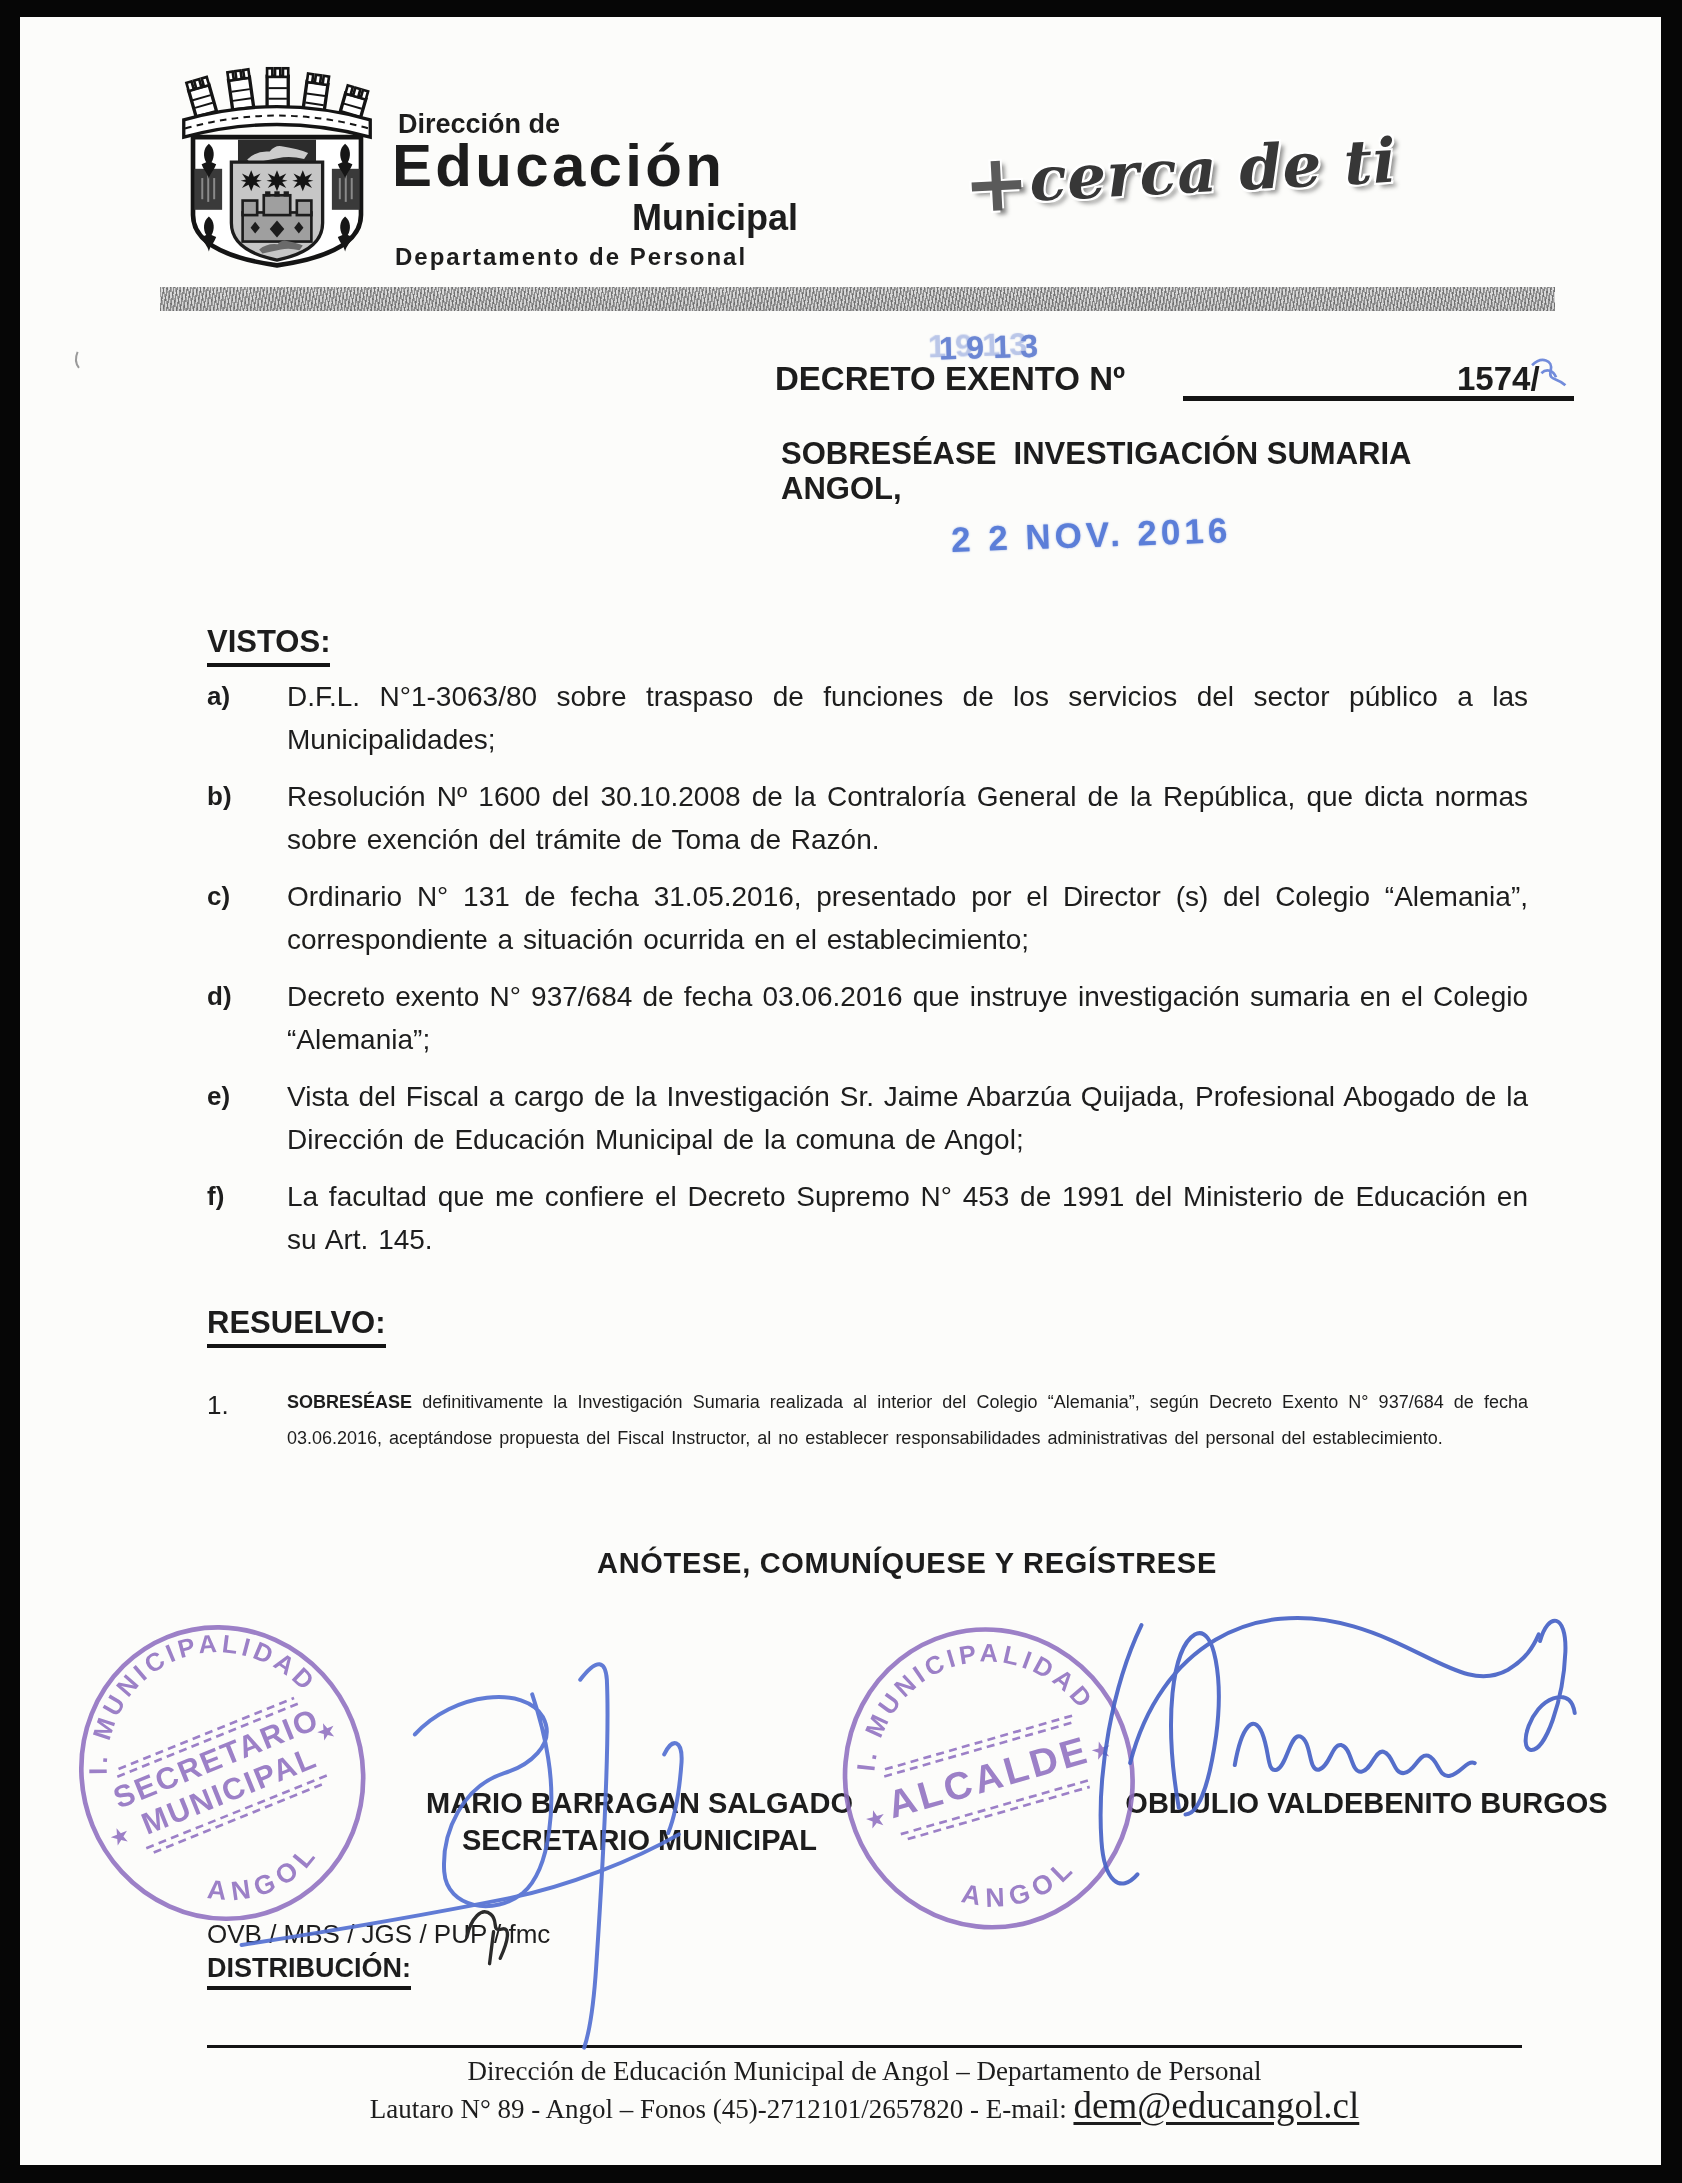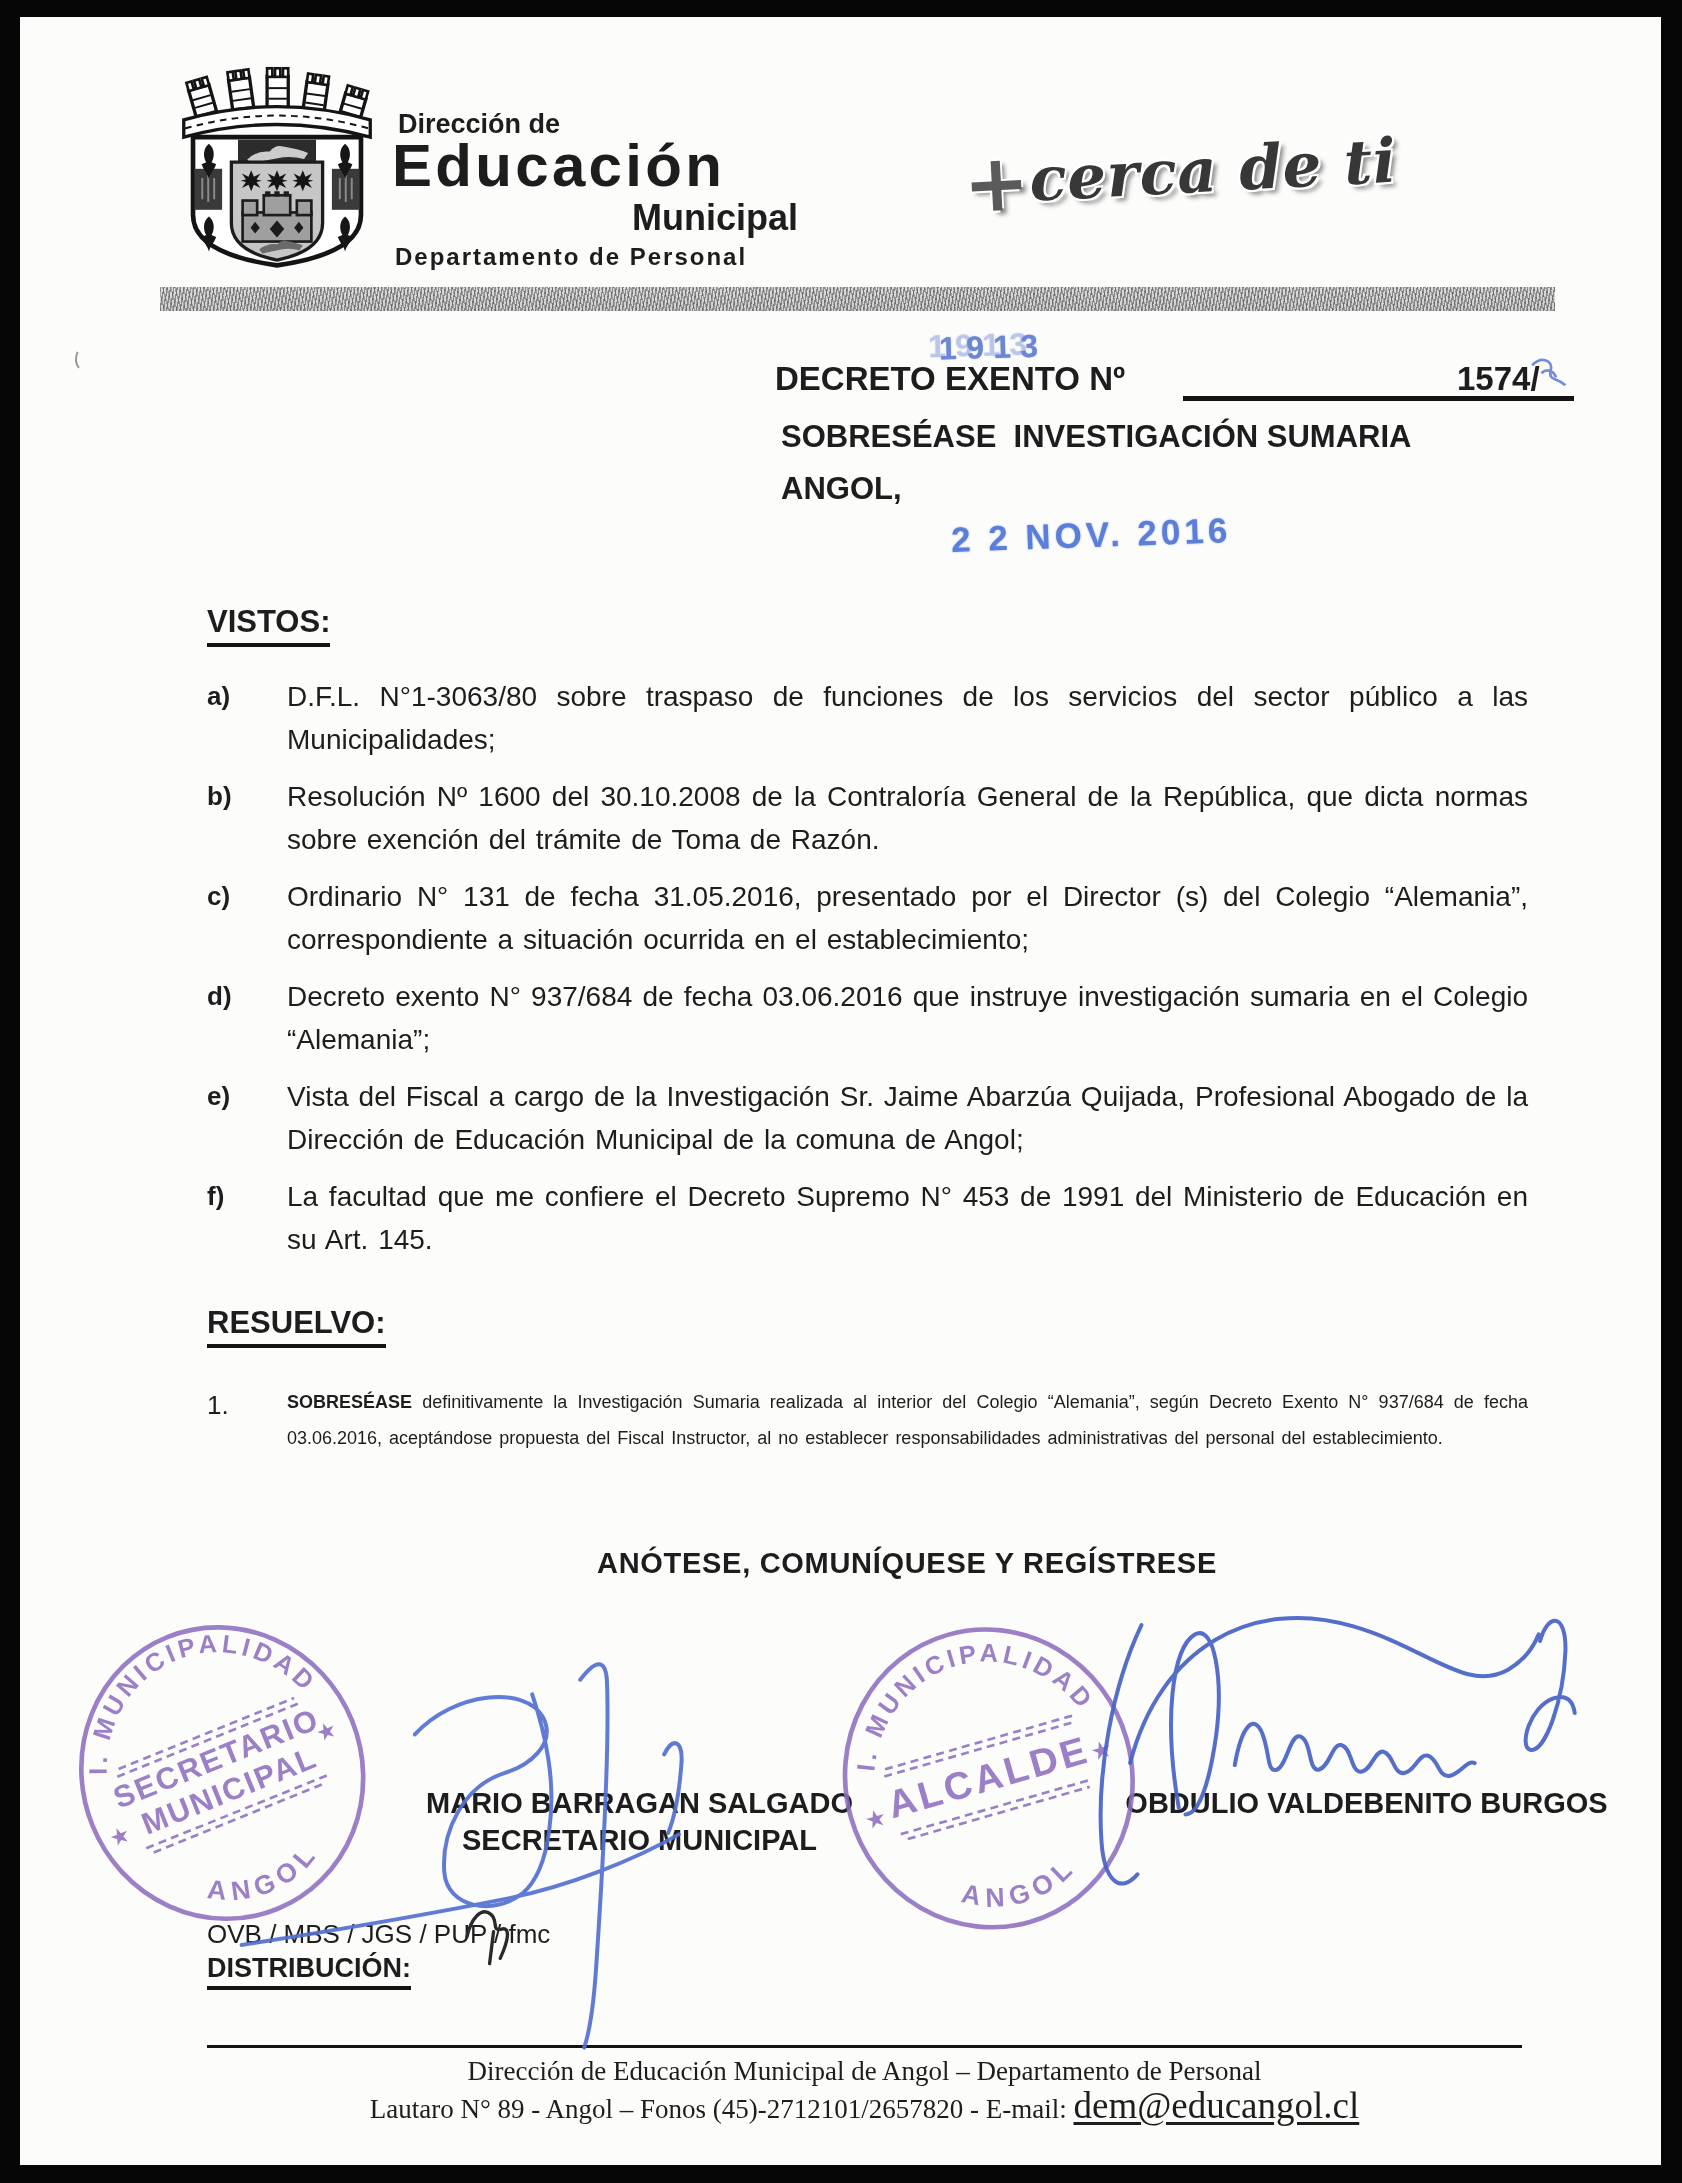--- a/index.html
+++ b/index.html
@@ -43,30 +43,30 @@
   }
   
   .title { left:775px; top:360px; font-size:33px; font-weight:bold; white-space:nowrap; }
   .stamp-num {
     left:939px; top:329px; font-size:32px; font-weight:bold; letter-spacing:9.3px;
     color:#6b86d3; transform:rotate(-1.5deg); text-shadow:0 0 1.3px rgba(107,134,211,.75);
   }
   .stamp-num.ghost { left:928px; top:327px; opacity:.45; filter:blur(0.7px); }
   .title-line { left:1183px; top:396px; width:391px; height:4.7px; background:#141414; }
   .typed-num { left:1457px; top:360px; font-size:33px; font-weight:bold; }
-  .subject { left:781px; top:419px; font-size:31px; font-weight:bold; white-space:pre-wrap; }
+  .subject { left:781px; top:436px; font-size:31px; font-weight:bold; white-space:pre-wrap; }
   .place { left:781px; top:471px; font-size:31px; font-weight:bold; }
   .date-stamp {
     left:951px; top:515px; font-size:35px; font-weight:bold; letter-spacing:4px;
     color:#5b7ed8; transform:rotate(-2deg); white-space:nowrap;
     text-shadow:0 0 2px rgba(91,126,216,.65);
   }
   
   .sec-head { font-size:31px; font-weight:bold; border-bottom:4px solid #141414; padding-bottom:3.3px; }
-  .vistos-h { left:207px; top:604px; }
+  .vistos-h { left:207px; top:624px; }
   .resuelvo-h { left:207px; top:1305px; }
   .list { left:207px; top:675px; width:1321px; }
   .item { display:flex; margin-bottom:14px; }
   .item .lbl { flex:0 0 80px; font-size:26px; font-weight:bold; line-height:43px; }
   .item .txt { flex:1; font-size:28px; line-height:43px; text-align:justify; word-spacing:2px; }
   .res-item { left:207px; top:1384px; width:1321px; display:flex; }
   .res-item .lbl { flex:0 0 80px; font-size:26px; line-height:43px; }
   .res-item .txt { flex:1; font-size:18px; line-height:36px; text-align:justify; word-spacing:2px; }
   .res-item .lead { font-weight:bold; }
   .closing { left:287px; top:1547px; width:1240px; text-align:center; font-size:29px; font-weight:bold; letter-spacing:0.7px; }

